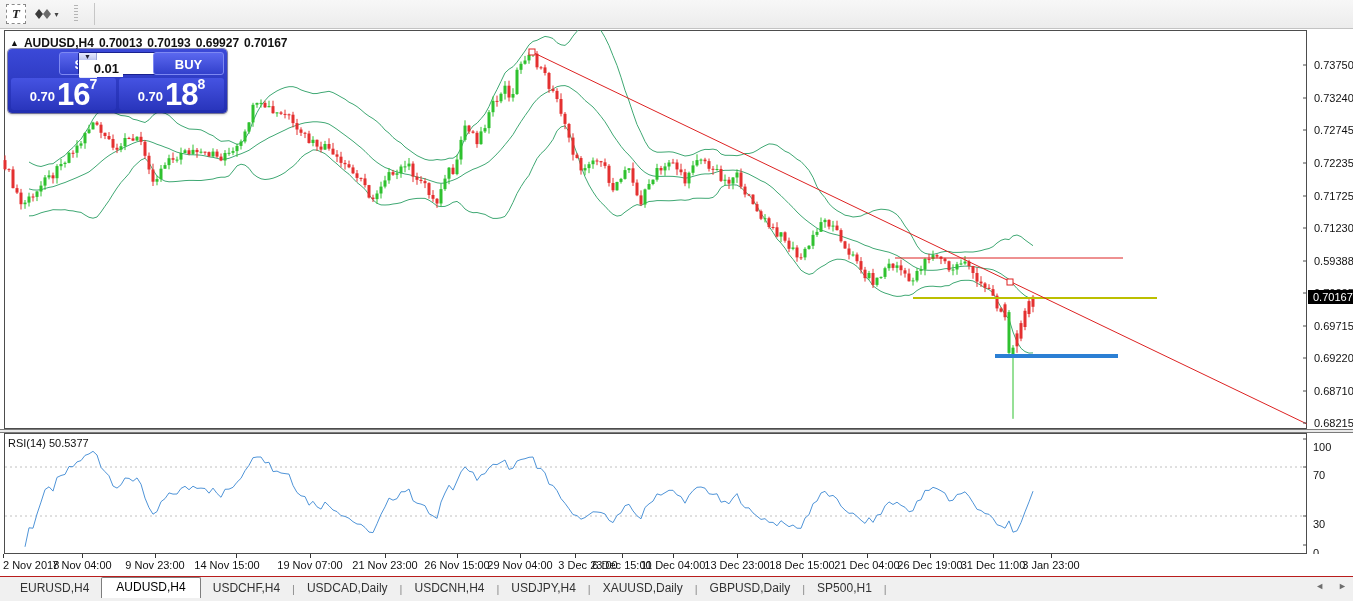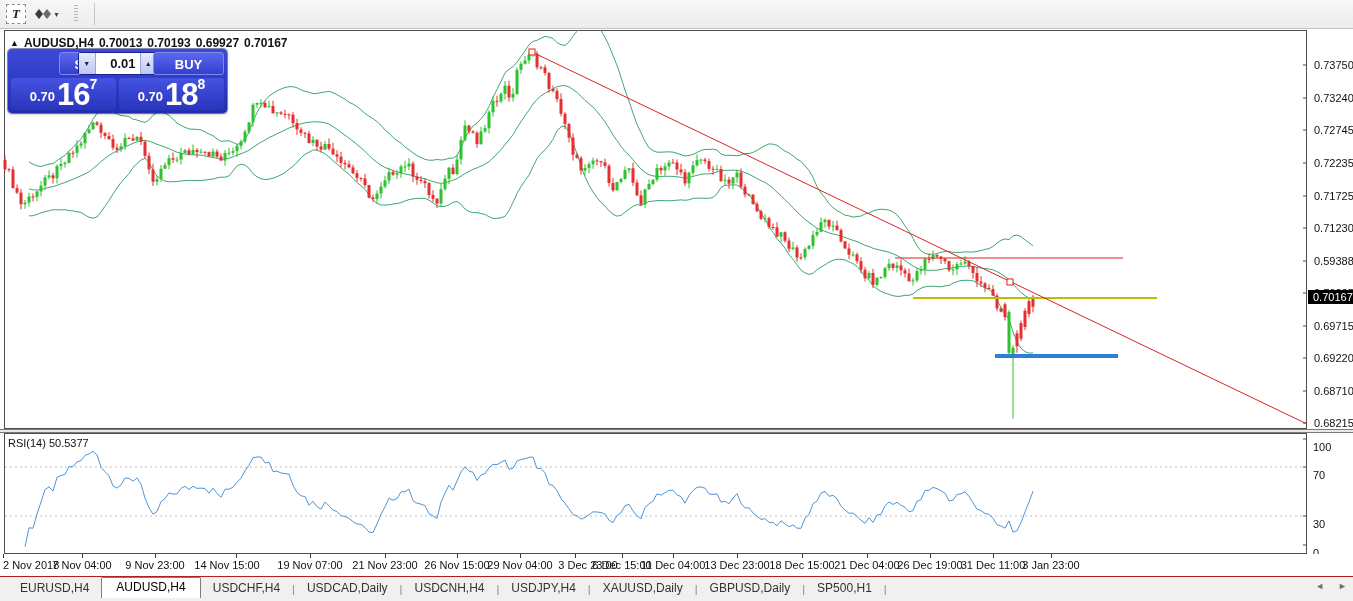--- a/index.html
+++ b/index.html
@@ -39,21 +39,21 @@
   .ocp{position:absolute;left:8px;top:20px;width:219px;height:64px;z-index:6;
     background:linear-gradient(#3b49d8,#222eb0);border-radius:4px;
     box-shadow:0 0 0 1px rgba(10,14,90,.45),0 1px 3px rgba(0,0,0,.35);}
   .ocp-btn{position:absolute;top:3px;height:23px;line-height:23px;text-align:center;color:#fff;
     font-size:13px;font-weight:bold;background:linear-gradient(#5b68ef,#3240cc);
     border:1px solid #7d88f2;border-radius:3px;box-sizing:border-box;cursor:pointer;}
   .ocp-sell{left:3px;width:64px;margin-left:48px;}
   .ocp-buy{right:3px;width:71px;}
   .ocp-vol{position:absolute;left:70px;top:3px;width:146px;height:23px;background:#fff;
     border:1px solid #1a2290;border-radius:2px;box-sizing:border-box;display:flex;width:146px;}
-  .ocp-vol{left:70px;width:79px;}
+  .ocp-vol{left:70px;width:79px;flex-direction:column;}
   .spin{width:17px;background:linear-gradient(#e6eafd,#bdc6f0);color:#223;font-size:7px;
     display:flex;align-items:center;justify-content:center;cursor:pointer;border:0;}
   .spin.dn{border-right:1px solid #9aa4d8;}
   .spin.up{border-left:1px solid #9aa4d8;}
   .vol-input{flex:1;border:0;outline:none;font-size:13px;font-weight:bold;color:#111;
     text-align:right;padding-right:4px;width:38px;font-family:"Liberation Sans",sans-serif;}
   .ocp-price{position:absolute;top:29px;height:32px;color:#fff;cursor:pointer;
     background:linear-gradient(#4553e2,#2935bc);border-radius:3px;display:flex;align-items:flex-end;
     justify-content:center;padding-bottom:2px;box-sizing:border-box;}
   .ocp-price .pfx{font-size:13px;font-weight:bold;margin-right:2px;line-height:22px;}

